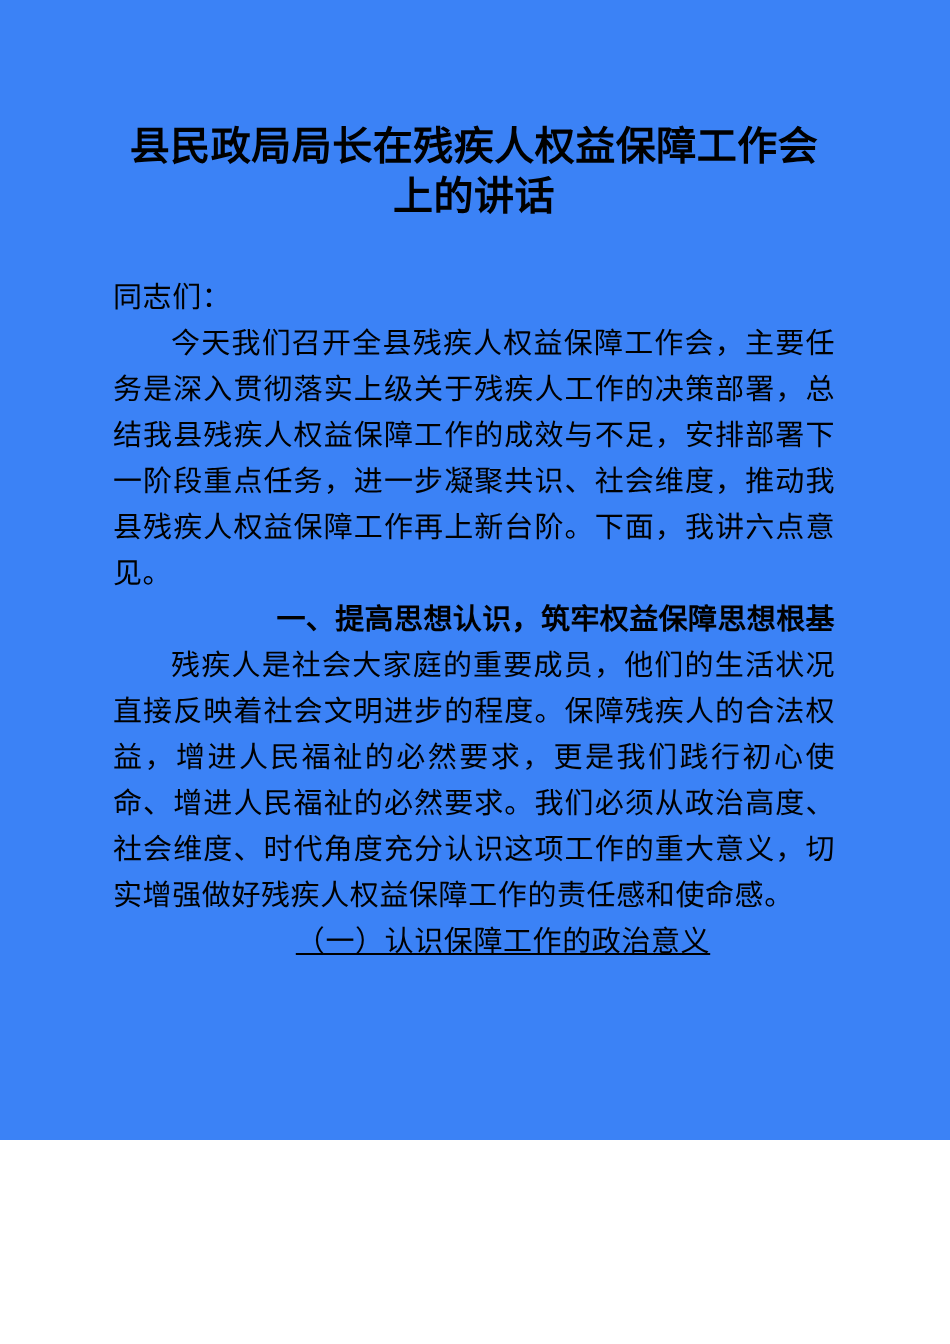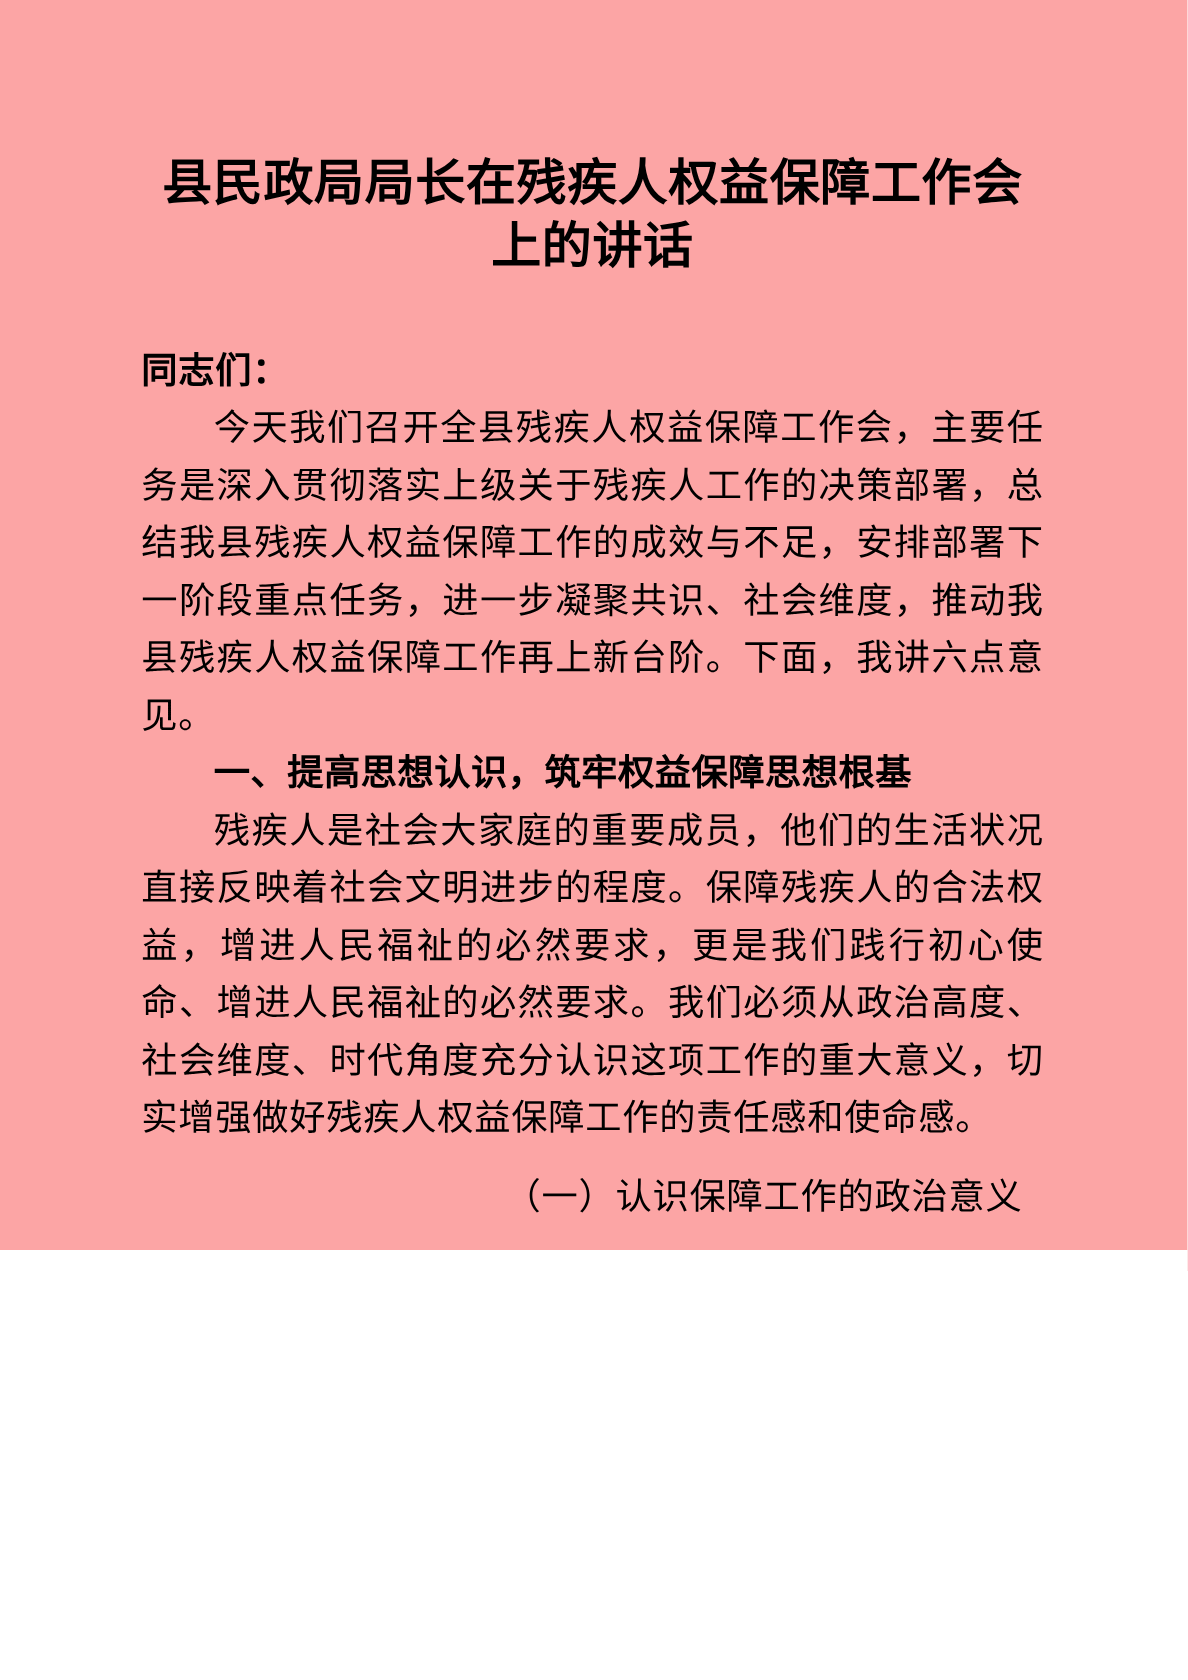--- a/index.html
+++ b/index.html
@@ -15,22 +15,22 @@
     overflow: hidden;
     font-family: "Liberation Serif", "DejaVu Serif", serif;
     color: #000000;
     -webkit-font-smoothing: antialiased;
   }
 
   .page {
     position: relative;
     box-sizing: border-box;
     width: 950px;
-    height: 1000px;
-    background: #fca5a5;
+    height: 1140px;
+    background: #3b82f6;
     padding: 0;
   }
 
   .content {
     position: absolute;
     left: 113px;
     top: 0;
     width: 722px;
   }
 
@@ -51,21 +51,20 @@
   
   .salutation {
     margin: 0;
     padding-top: 52px;
     font-family: "Liberation Serif", "DejaVu Serif", serif;
     font-size: 29px;
     line-height: 46px;
     letter-spacing: 0.6px;
     text-align: justify;
     text-justify: inter-ideograph;
-    font-weight: bold;
   }
 
   
   .body-para {
     margin: 0;
     font-family: "Liberation Serif", "DejaVu Serif", serif;
     font-size: 29px;
     line-height: 46px;
     letter-spacing: 0.6px;
     text-indent: 2em;
@@ -76,32 +75,33 @@
 
   
   .heading-1 {
     margin: 0;
     font-family: "Liberation Sans", "DejaVu Sans", sans-serif;
     font-weight: 700;
     font-size: 29px;
     line-height: 46px;
     letter-spacing: 0.4px;
     text-indent: 2em;
-    text-align: left;
+    text-align: right;
   }
 
   
   .heading-2 {
-    margin: 17px;
+    margin: 0;
     font-family: "Liberation Serif", "DejaVu Serif", serif;
     font-size: 29px;
     line-height: 46px;
     letter-spacing: 0.6px;
     text-indent: 2em;
-    text-align: right;
+    text-align: center;
+    text-decoration: underline;
   }
 </style>
 </head>
 <body>
 
 <div class="page">
   <div class="content">
 
     <h1 class="doc-title">县民政局局长在残疾人权益保障工作会上的讲话</h1>
 

